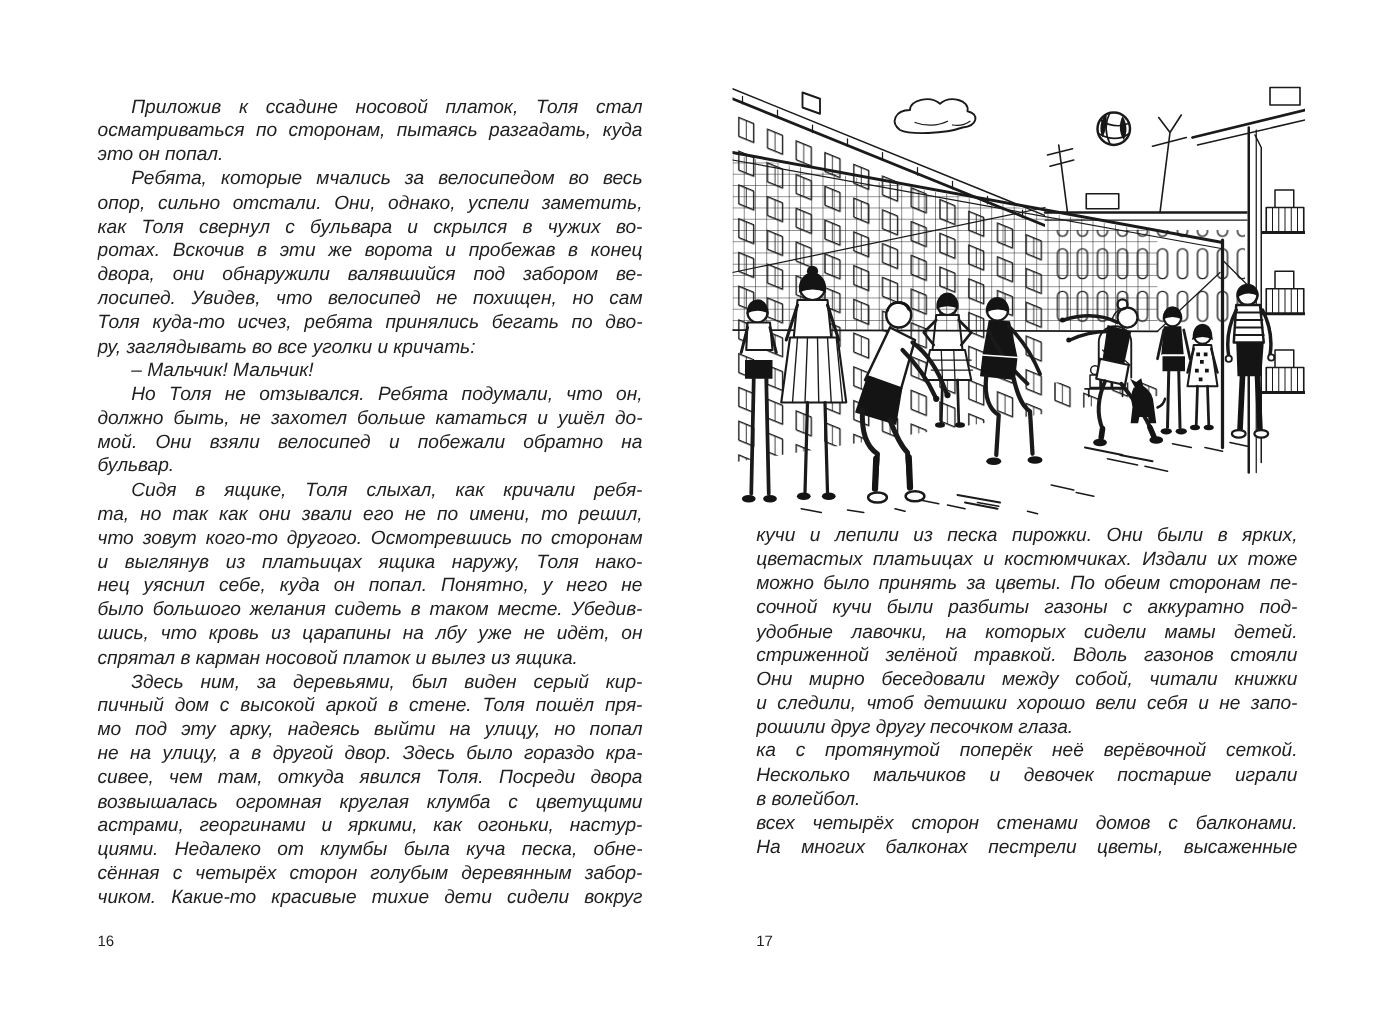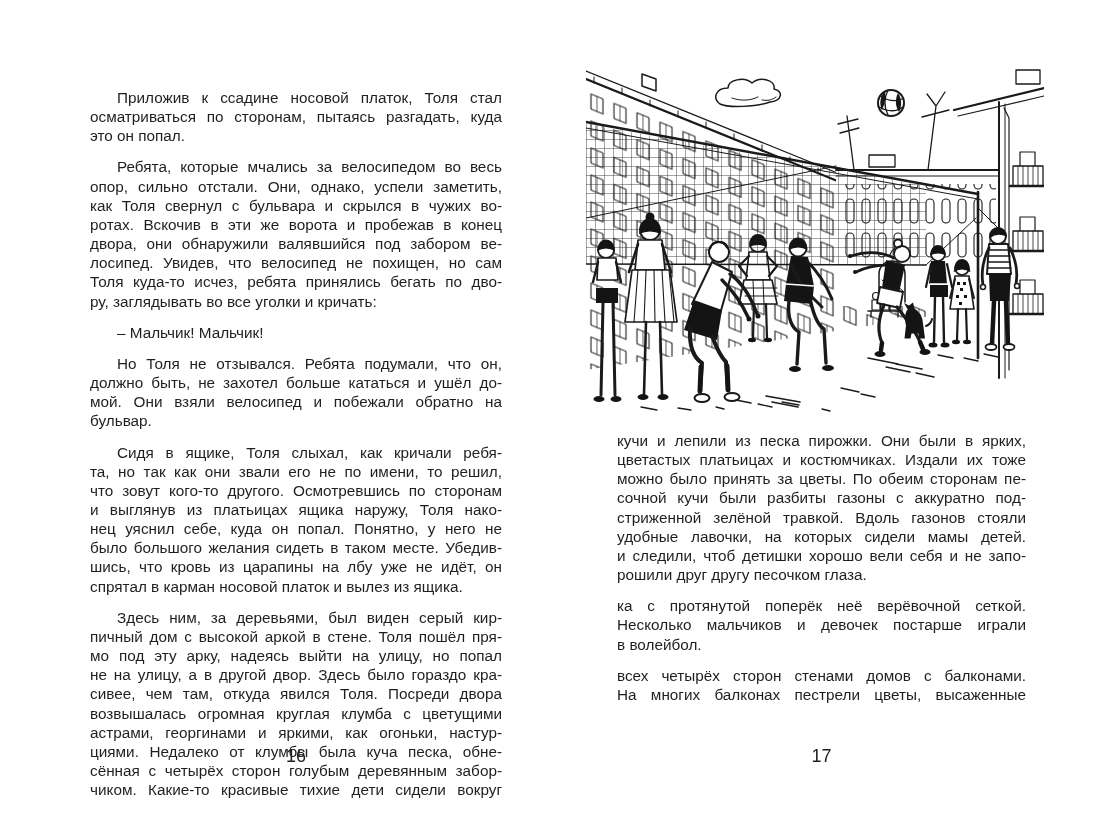--- a/index.html
+++ b/index.html
@@ -8,35 +8,35 @@
     font-family:"Liberation Sans", sans-serif;
   }
   .spread{position:absolute;inset:0;}
   .textcol{
     position:absolute;
     color:#1f1f1f;
     font-size:15.3px;
   }
   .textcol-left{left:78px;top:76px;width:436px;}
   .textcol-right{left:605px;top:419px;width:433px;}
-  .para{margin:12px;padding:0;}
+  .para{margin:0;padding:0;font-style:italic;}
   .line{
     line-height:19.17px;
     height:19.17px;
     white-space:nowrap;
     text-align:justify;
     text-align-last:justify;
     text-justify:inter-word;
     overflow:hidden;
   }
   .line.indent{text-indent:27px;}
   .line.endline{text-align-last:left;}
   .pagenum{
     position:absolute;top:746px;
-    text-align:center;color:#1f1f1f;font-size:18px;
+    color:#1f1f1f;font-size:12px;
   }
   .pagenum-left{left:78px;width:436px;}
   .pagenum-right{left:605px;width:433px;}
   .illo{position:absolute;left:586px;top:58px;width:458px;height:356px;}
   .illo path,.illo line,.illo polygon,.illo rect,.illo circle,.illo ellipse{vector-effect:none;}
 </style>
 </head>
 <body>
 
 <div class="spread">
@@ -320,22 +320,23 @@
         <path d="M180,338 l34,6 M186,344 l26,5 M282,300 l30,6 M310,306 l26,5" stroke-width="1.6"></path>
       </g>
     </svg>
 
     <div class="textcol textcol-right">
         <div class="para">
           <div class="line">кучи и лепили из песка пирожки. Они были в ярких,</div>
           <div class="line">цветастых платьицах и костюмчиках. Издали их тоже</div>
           <div class="line">можно было принять за цветы. По обеим сторонам пе-</div>
           <div class="line">сочной кучи были разбиты газоны с аккуратно под-</div>
+          <div class="line">удобные лавочки, на которых сидели мамы детей.</div>
           <div class="line">стриженной зелёной травкой. Вдоль газонов стояли</div>
-          <div class="line">удобные лавочки, на которых сидели мамы детей.</div>
+          <div class="line">Они мирно беседовали между собой, читали книжки</div>
           <div class="line">и следили, чтоб детишки хорошо вели себя и не запо-</div>
           <div class="line endline">рошили друг другу песочком глаза.</div>
         </div>
         <div class="para">
           <div class="line">ка с протянутой поперёк неё верёвочной сеткой.</div>
           <div class="line">Несколько мальчиков и девочек постарше играли</div>
           <div class="line endline">в волейбол.</div>
         </div>
         <div class="para">
           <div class="line">всех четырёх сторон стенами домов с балконами.</div>

